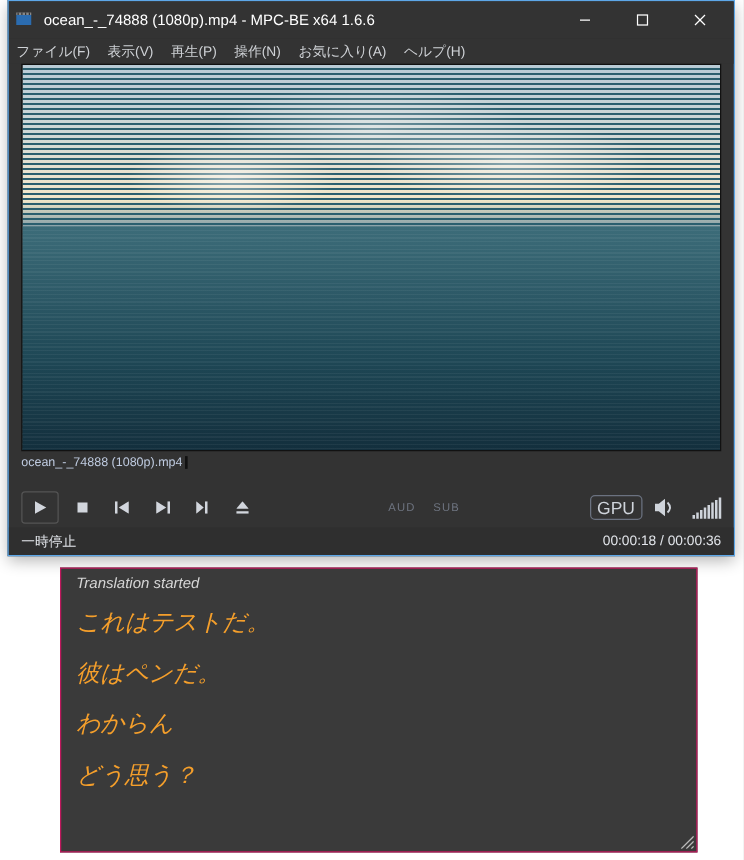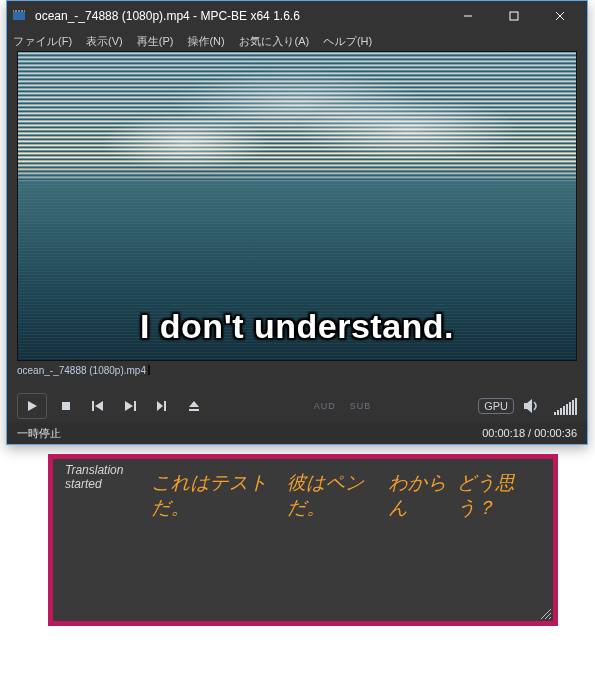--- a/index.html
+++ b/index.html
@@ -72,38 +72,38 @@
   }
   .ctrl-btn {
     width: 26px; height: 24px; display:flex; align-items:center; justify-content:center;
     color:#d2d6dd;
   }
   .ctrl-btn.play { width: 30px; height: 26px; border:1px solid #555; border-radius:3px; }
   .ctrl-btn svg { fill:#d2d6dd; }
   .spacer { flex:1; }
   .txt-ind { font-size:9px; color:#6e7480; letter-spacing:1px; padding:0 4px; }
   .gpu-badge {
-    font-size:11px; color:#cfd4db; border:1px solid #6b7280; border-radius:4px; padding:1px 5px;text-align:right;
+    font-size:14px; color:#cfd4db; border:1px solid #6b7280; border-radius:4px; padding:1px 5px;text-align:right;
   }
   .volume-icon { width:24px; display:flex; align-items:center; justify-content:center; }
   .volume-bars { display:flex; align-items:flex-end; gap:1px; height:18px; padding-left:4px; }
   .volume-bars span { width:2px; background:#cfd4db; }
 
   
   .statusbar {
     position:absolute; left:0; right:0; bottom:0; height:22px;
     background:#2f2f2f; display:flex; align-items:center; padding:0 10px;
     color:#e2e5ea; font-size:11px;
   }
   .statusbar .status-right { margin-left:auto; }
 
   
   .translation-panel {
-    position:absolute; left:48px; top:454px; width:510px; height:172px;
-    background:#3a3a3a; border:5px solid #be185d; display:flex; flex-direction:row;
+    position:absolute; left:48px; top:454px; width:510px; height:228px;
+    background:#3a3a3a; border:1px solid #be185d; display:flex; flex-direction:column;
     padding:4px 12px 6px;
   }
   .trans-header { color:#d6d6d6; font-style:italic; font-size:12px; margin-bottom:6px; }
   .trans-line { color:#f59f2b; font-size:19px; font-weight:500; line-height:1.3; margin:8px 0;font-style:italic; }
   .resize-grip {
     position:absolute; right:2px; bottom:2px; width:14px; height:14px;
   }
   .resize-grip svg { stroke:#bbb; stroke-width:1; }
 </style>
 </head>
@@ -148,21 +148,20 @@
     <span class="menu-item">表示(V)</span>
     <span class="menu-item">再生(P)</span>
     <span class="menu-item">操作(N)</span>
     <span class="menu-item">お気に入り(A)</span>
     <span class="menu-item">ヘルプ(H)</span>
   </div>
 
   <div class="video-area">
     <div class="clouds"></div>
     <div class="ocean"></div>
-    <div class="subtitle">I don't understand.</div>
   </div>
 
   <div class="seekbar">
     <div class="seek-label">ocean_-_74888 (1080p).mp4</div>
     <div class="seek-track">
       <div class="seek-buffer"></div>
       <div class="seek-fill"></div>
     </div>
   </div>
 

